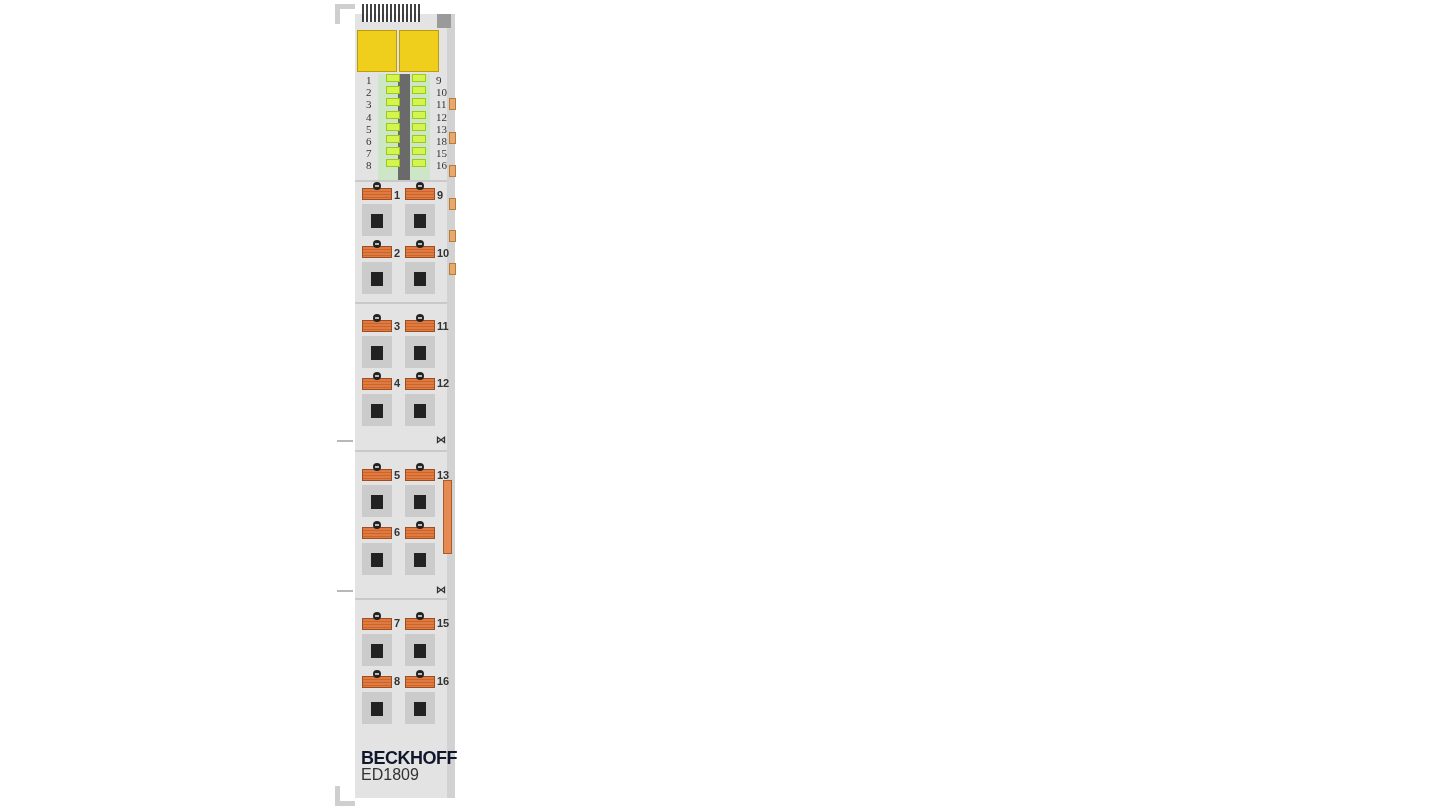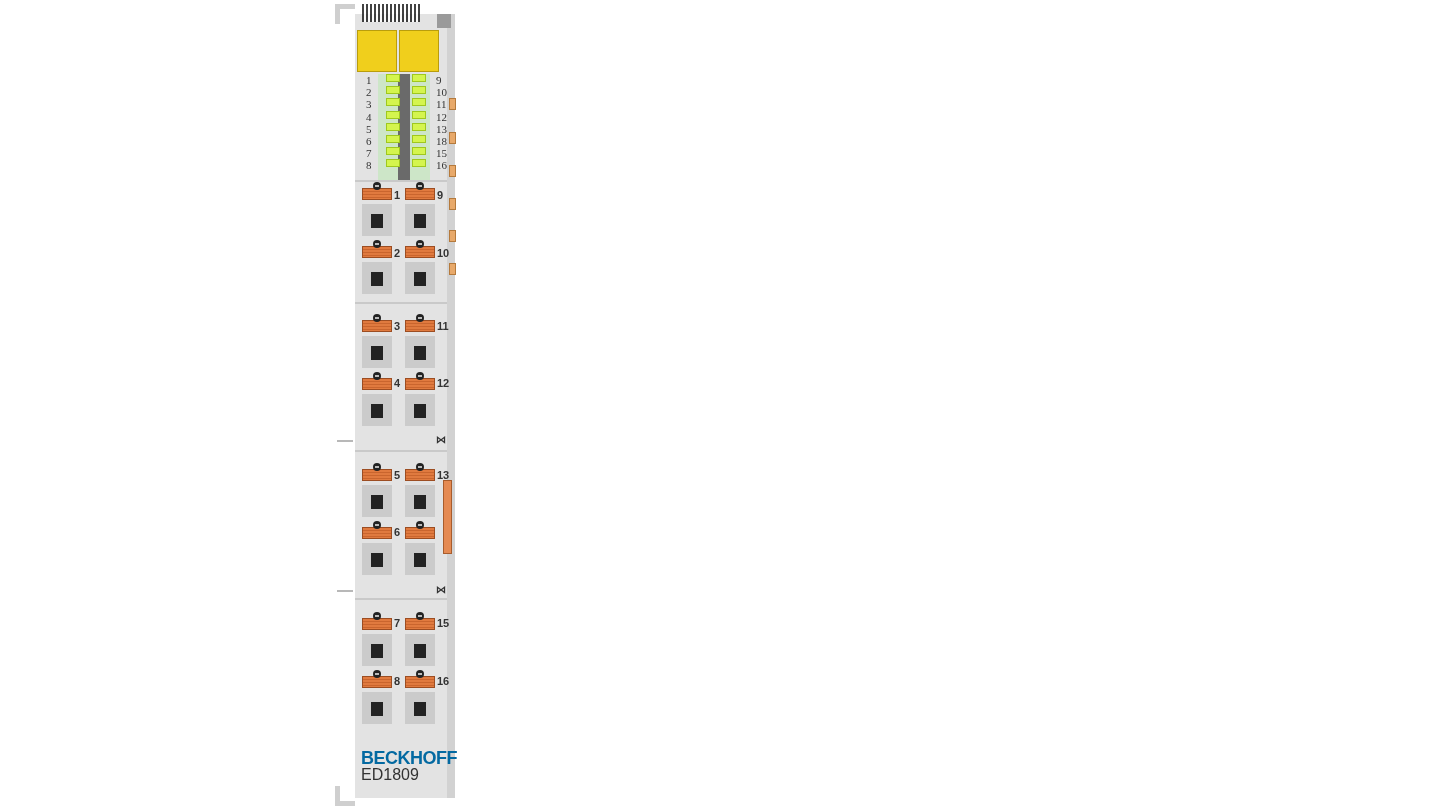--- a/index.html
+++ b/index.html
@@ -22,21 +22,21 @@
   .clamp { position:absolute; width:32px; height:56px; }
   .lever { position:absolute; left:0; top:6px; width:30px; height:12px; background:repeating-linear-gradient(180deg,#e07a3f 0 2px,#c9652e 2px 3px); border:1px solid #9c4d22; box-sizing:border-box; }
   .lever-hole { position:absolute; left:11px; top:0; width:8px; height:8px; border-radius:50%; background:#222; }
   .lever-hole:after { content:""; position:absolute; left:2px; top:3px; width:4px; height:2px; background:#bbb; }
   .socket { position:absolute; left:0; top:22px; width:30px; height:32px; background:#cbcbcb; }
   .socket-hole { position:absolute; left:9px; top:10px; width:12px; height:14px; background:#222; }
   .pin-num { position:absolute; font-family:"Liberation Sans", sans-serif; font-weight:bold; font-size:11px; color:#333; }
   .side-bar { position:absolute; left:108px; top:480px; width:9px; height:74px; background:#e58a52; border:1px solid #a85c2c; box-sizing:border-box; }
   .notch { position:absolute; left:2px; width:16px; height:2px; background:#b8b8b8; }
   .zee { position:absolute; left:101px; font-size:10px; font-weight:bold; color:#333; }
-  .brand { position:absolute; left:26px; top:748px; font-family:"Liberation Sans", sans-serif; font-weight:bold; font-size:18px; letter-spacing:-0.5px; color:#0369a1; }
+  .brand { position:absolute; left:26px; top:748px; font-family:"Liberation Sans", sans-serif; font-weight:bold; font-size:18px; letter-spacing:-0.5px; color:#0f172a; }
   .model { position:absolute; left:26px; top:766px; font-family:"Liberation Sans", sans-serif; font-size:16px; color:#333; }
 </style>
 </head>
 <body>
 
 <div class="terminal">
   <div class="top-hook"></div>
   <div class="bot-hook"></div>
   <div class="body-main"></div>
   <div class="shade-right"></div>

